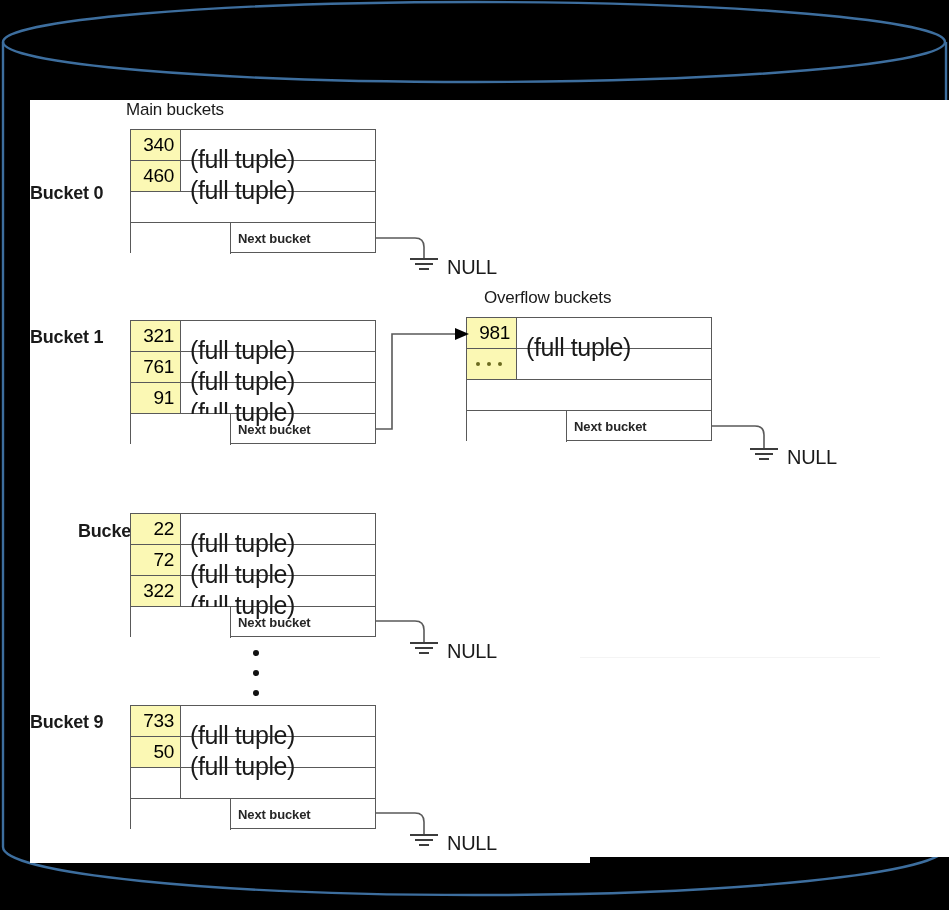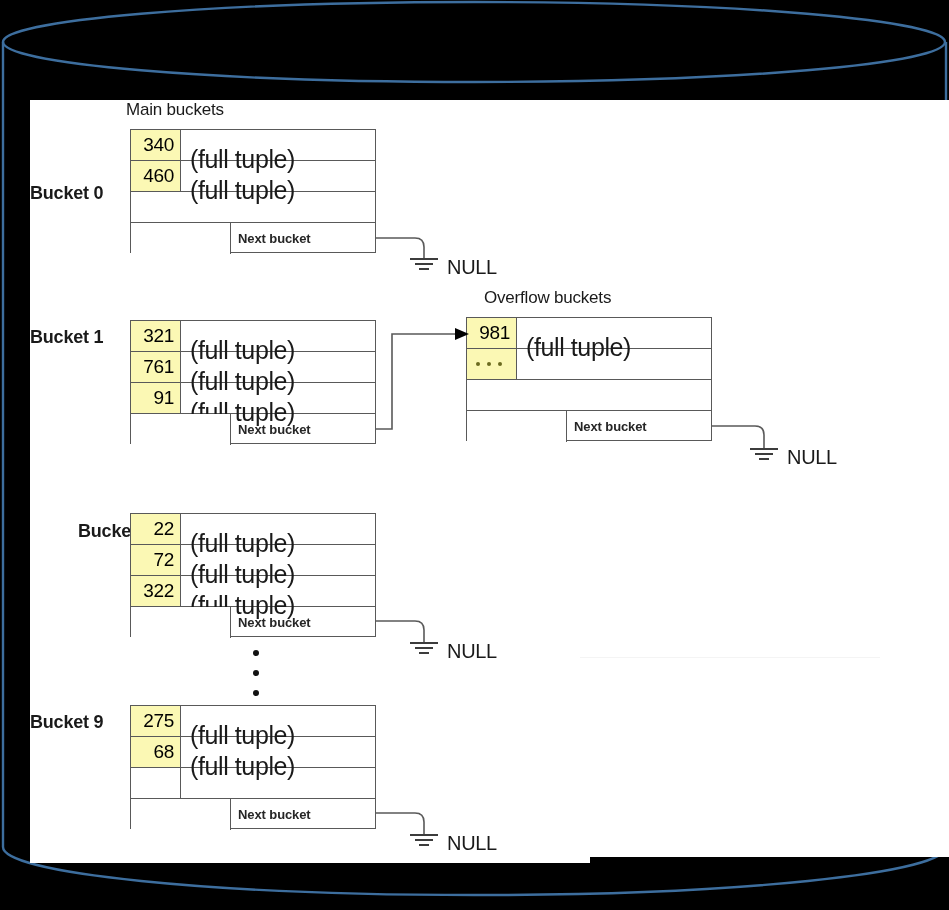--- a/index.html
+++ b/index.html
@@ -248,25 +248,25 @@
 
     <div class="vdots" style="left:253px;top:650px;">
       <i></i>
         <i></i>
         <i></i>
     </div>
 
     <div class="lbl bucket-label" style="left:30px;top:712px;">Bucket 9</div>
     <div class="bucket" style="left:130px;top:705px;width:246px;height:124px;">
       <div class="row">
-        <div class="cell-key filled">275</div>
-        <div class="cell-tuple">(full tuple)</div>
-      </div>
-      <div class="row">
-        <div class="cell-key filled">68</div>
+        <div class="cell-key filled">733</div>
+        <div class="cell-tuple">(full tuple)</div>
+      </div>
+      <div class="row">
+        <div class="cell-key filled">50</div>
         <div class="cell-tuple">(full tuple)</div>
       </div>
       <div class="row blank">
         <div class="cell-key empty"></div>
         <div class="cell-tuple"></div>
       </div>
       <div class="row next">
         <div class="cell-left"></div>
         <div class="cell-next">Next bucket</div>
       </div>

